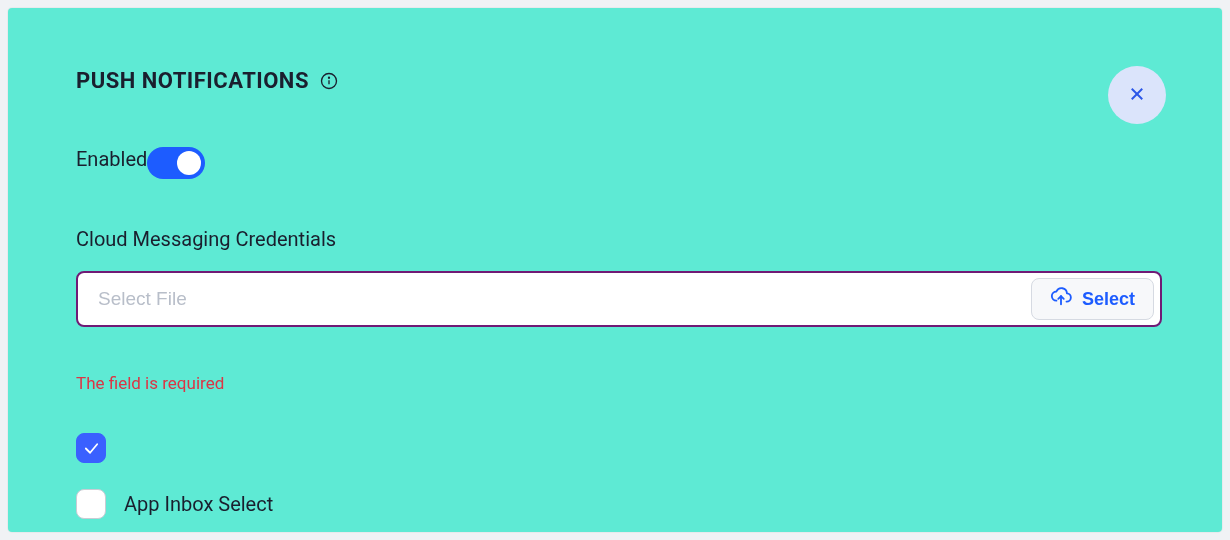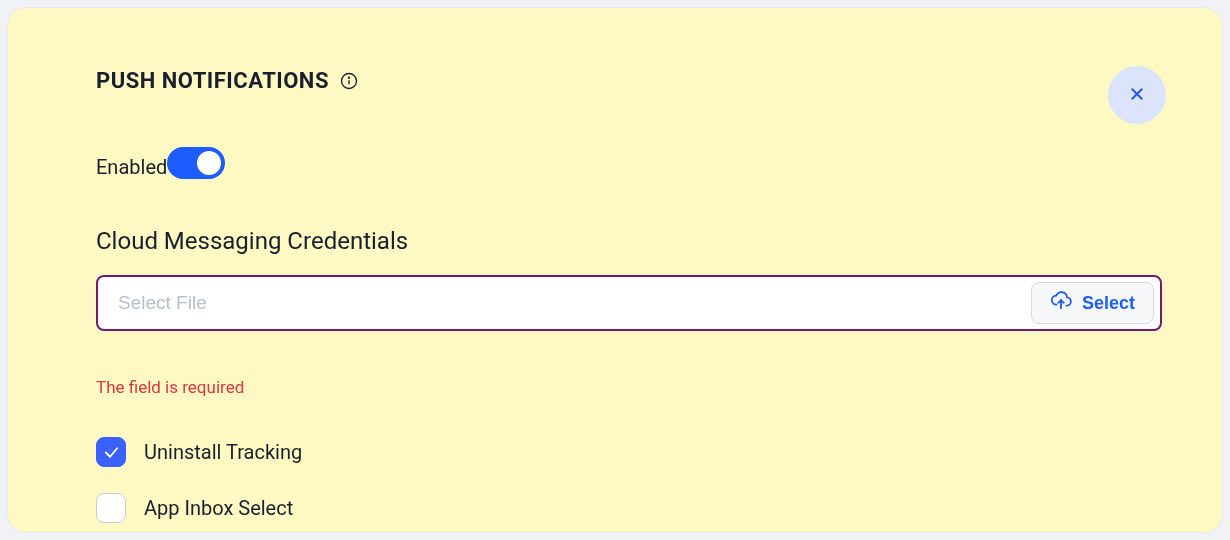--- a/index.html
+++ b/index.html
@@ -8,25 +8,25 @@
       padding: 0;
     }
     body {
       font-family: -apple-system, BlinkMacSystemFont, 'Segoe UI', Roboto, Helvetica, Arial, sans-serif;
       background: #f0f2f5;
       width: 1230px;
       height: 540px;
       padding: 8px;
     }
     .card {
-      background: #fef9c3;
-      border-radius: 18px;
+      background: #5eead4;
+      border-radius: 4px;
       width: 100%;
       height: 100%;
-      padding: 60px 60px 40px 88px;
+      padding: 60px 60px 40px 68px;
       position: relative;
       box-shadow: 0 0 0 1px rgba(0,0,0,0.03);
     }
     .close-btn {
       position: absolute;
       top: 58px;
       right: 56px;
       width: 58px;
       height: 58px;
       border-radius: 50%;
@@ -65,21 +65,21 @@
     }
     .info-icon svg {
       width: 20px;
       height: 20px;
       stroke: #1a1f2e;
       stroke-width: 1.6;
       fill: none;
     }
     .toggle-row {
       display: flex;
-      align-items: flex-end;
+      align-items: flex-start;
       margin-bottom: 48px;
     }
     .toggle-label {
       font-size: 20px;
       color: #1a1f2e;
     }
     .toggle {
       position: relative;
       width: 58px;
       height: 32px;
@@ -92,21 +92,21 @@
       content: '';
       position: absolute;
       width: 24px;
       height: 24px;
       background: #fff;
       border-radius: 50%;
       top: 4px;
       right: 4px;
     }
     .field-label {
-      font-size: 24px;
+      font-size: 20px;
       color: #1a1f2e;
       margin-bottom: 20px;
       display: block;
     }
     .file-input-wrapper {
       position: relative;
       width: 100%;
       margin-bottom: 12px;
     }
     .file-input {
@@ -241,21 +241,20 @@
   </div>
 
   <div class="error-text">The field is required</div>
 
   <div class="checkbox-row">
     <button class="checkbox checked" aria-checked="true">
       <svg viewBox="0 0 24 24">
           <polyline points="4 12 10 18 20 6" stroke-linecap="round" stroke-linejoin="round"></polyline>
         </svg>
     </button>
-    <span class="checkbox-label">Uninstall Tracking</span>
   </div>
 
   <div class="checkbox-row">
     <button class="checkbox" aria-checked="false">
       
     </button>
     <span class="checkbox-label">App Inbox Select</span>
   </div>
 
 </div>

